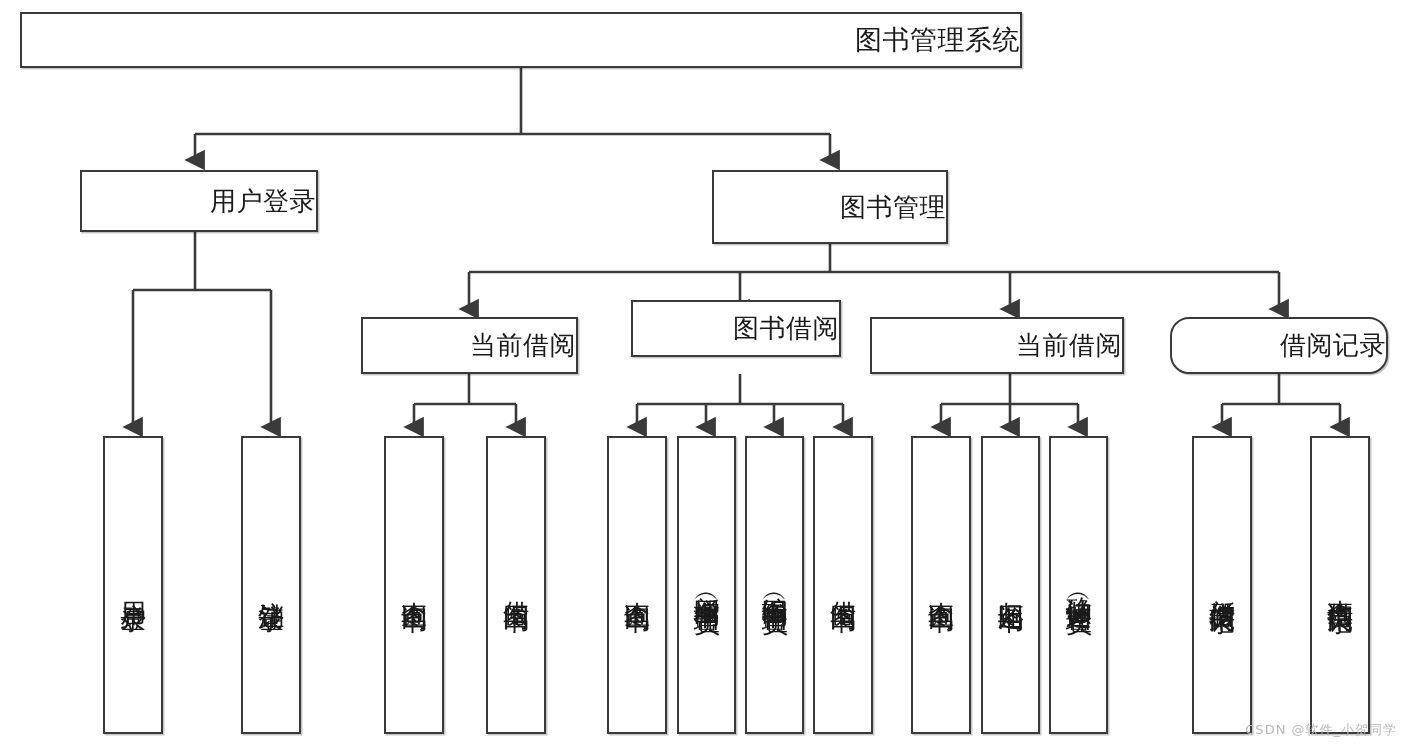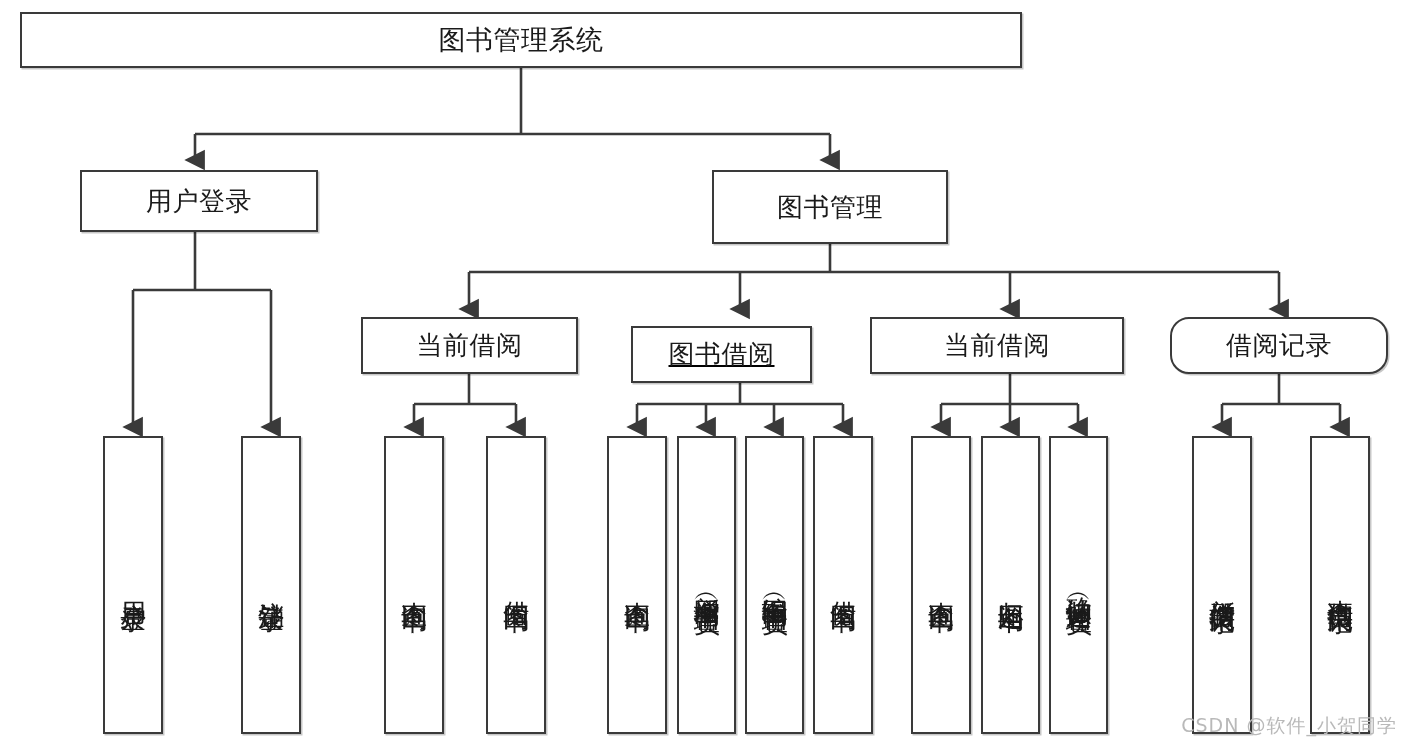--- a/index.html
+++ b/index.html
@@ -27,21 +27,21 @@
     height: 747px;
     pointer-events: none;
   }
   .node {
     position: absolute;
     box-sizing: border-box;
     background: #ffffff;
     border: 2.5px solid #3a3a3a;
     display: flex;
     align-items: center;
-    justify-content: center;
+    justify-content: flex-end;
     box-shadow: 1.5px 1.5px 0 rgba(0,0,0,0.22);
   }
   .node .label {
     display: block;
     text-align: center;
     line-height: 1.18;
     color: #1a1a1a;
     letter-spacing: 0.5px;
     white-space: nowrap;
   }
@@ -61,21 +61,21 @@
     font-size: 26px;
     line-height: 1.14;
     letter-spacing: 2px;
     max-height: 100%;
     white-space: normal;
   }
   #watermark {
     position: absolute;
     right: 8px;
     bottom: 8px;
-    font-size: 19px;
+    font-size: 13px;
     color: #b9b9b9;
     letter-spacing: 1px;
     white-space: nowrap;
     font-family: "DejaVu Sans", "Liberation Sans", sans-serif;
   }
 </style>
 </head>
 <body>
 
 <div id="diagram-root">
@@ -137,21 +137,21 @@
   <div class="node horizontal" style="left:80px; top:170px; width:238px; height:62px;">
     <span class="label">用户登录</span>
   </div>
   <div class="node horizontal" style="left:712px; top:170px; width:236px; height:74px;">
     <span class="label">图书管理</span>
   </div>
 
   <div class="node horizontal" style="left:361px; top:317px; width:217px; height:57px;">
     <span class="label">当前借阅</span>
   </div>
-  <div class="node horizontal" style="left:631px; top:326px; width:181px; height:57px;text-decoration:underline;">
+  <div class="node horizontal" style="left:631px; top:300px; width:210px; height:57px;">
     <span class="label">图书借阅</span>
   </div>
   <div class="node horizontal" style="left:870px; top:317px; width:254px; height:57px;">
     <span class="label">当前借阅</span>
   </div>
   <div class="node horizontal" style="left:1170px; top:317px; width:218px; height:57px;border-radius:19px;">
     <span class="label">借阅记录</span>
   </div>
 
   <div class="node vertical" style="left:103px; top:436px; width:60px; height:298px;">

